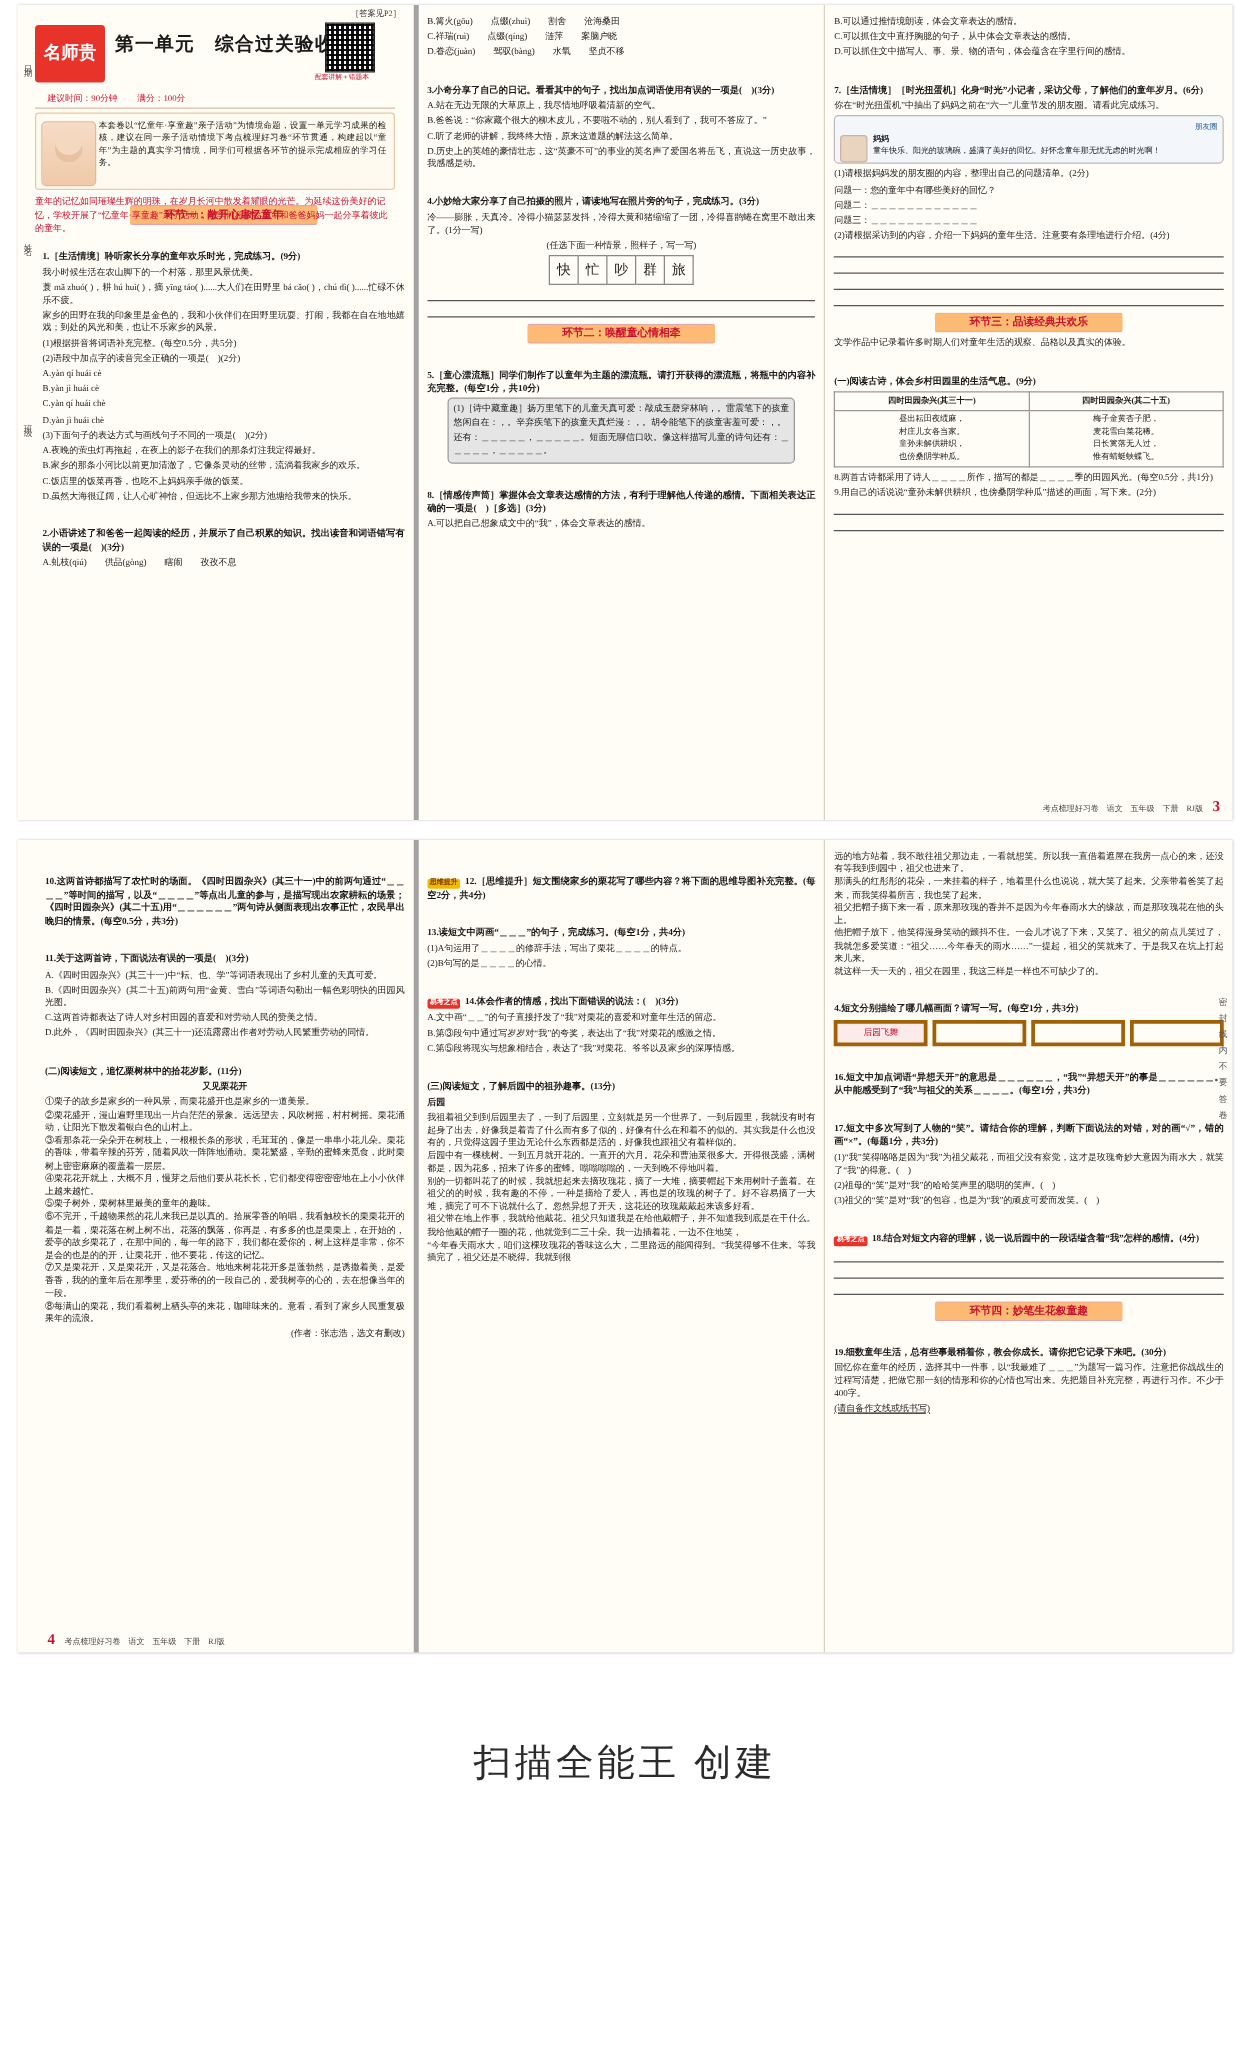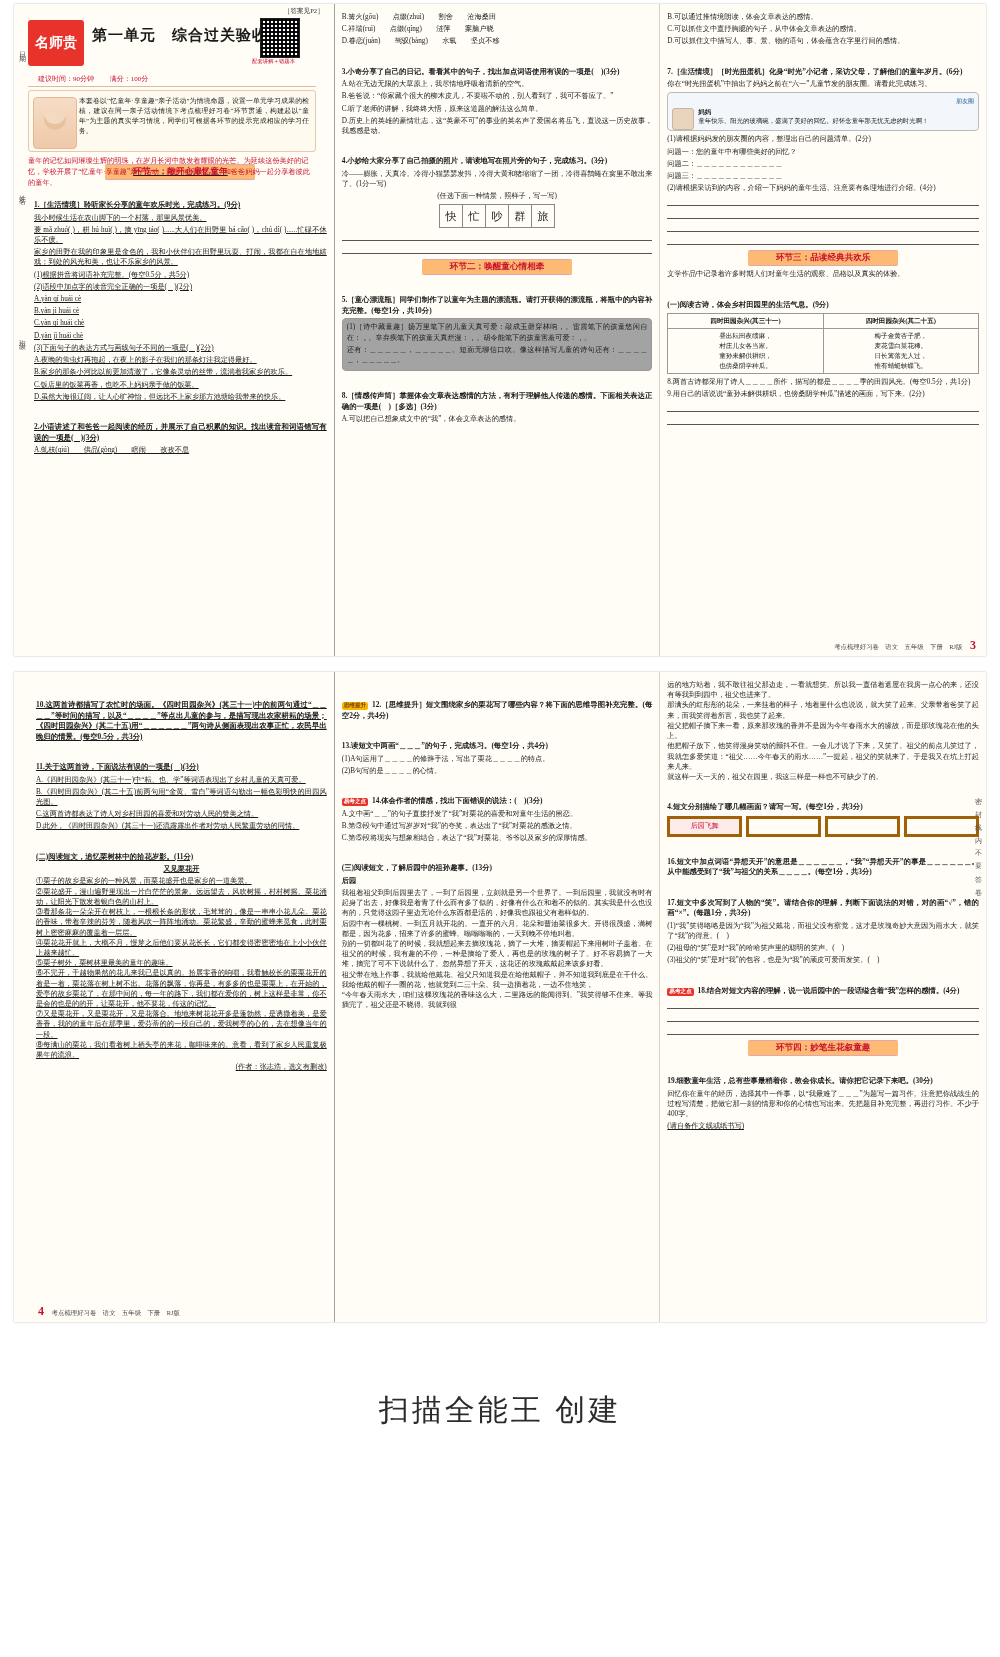--- a/index.html
+++ b/index.html
@@ -6,21 +6,21 @@
   body{width:1000px;height:1657px;font-family:"Liberation Serif","DejaVu Serif",serif;color:#1a1a1a;position:relative;overflow:hidden;}
   .page{position:absolute;left:0;top:0;width:1000px;height:1657px;}
 
   
   .sheet{position:absolute;background:#fffdf6;box-shadow:0 0 2px rgba(0,0,0,.25);}
   .sheet1{left:14px;top:4px;width:972px;height:652px;}
   .sheet2{left:14px;top:672px;width:972px;height:650px;}
 
   .cols{position:absolute;inset:0;display:flex;}
   .col{position:relative;padding:8px 7px 4px 7px;box-sizing:border-box;}
-  .c1{width:33%;border-right:1px solid #a3a3a3;text-decoration:underline;}
+  .c1{width:33%;border-right:4px solid #a3a3a3;}
   .c2{width:33.5%;border-right:1px solid #d9d2c2;}
   .c3{width:33.5%;}
 
   p,div.t{font-size:7.2px;line-height:1.42;margin:0 0 2px 0;text-align:justify;}
   .tiny{font-size:6.4px;line-height:1.4;}
   .bold{font-weight:bold;}
 
   
   .answer-note{position:absolute;right:10px;top:3px;font-size:6.6px;color:#333;}
   .badge{position:absolute;left:14px;top:16px;width:56px;height:46px;background:#e8332a;border-radius:3px;color:#fff;
@@ -53,21 +53,21 @@
   
   .rail{position:absolute;left:0;top:0;width:16px;height:100%;font-size:7px;color:#555;}
   .rail span{position:absolute;left:3px;writing-mode:vertical-rl;letter-spacing:3px;}
 
   .grid-box{margin:3px auto;display:flex;justify-content:center;}
   .grid-box i{display:block;width:22px;height:22px;border:1px solid #888;font-style:normal;font-size:11px;text-align:center;line-height:22px;}
   .grid-box i+i{border-left:none;}
 
   .dash-line{border-bottom:1px solid #555;height:9px;margin:3px 0;}
 
-  .bottle{border:1px solid #999;border-radius:4px;padding:3px 4px;margin:2px 0;position:relative;background:#a3a3a3;}
+  .bottle{border:1px solid #999;border-radius:4px;padding:3px 4px;margin:2px 16px;position:relative;background:#e5e5e5;}
 
   .chat{border:1px solid #bbb;border-radius:4px;background:#f3f7fb;padding:4px;margin:3px 0;}
   .chat-hd{font-size:6px;color:#2a6099;margin-bottom:2px;}
   .chat .av{width:20px;height:20px;border-radius:3px;background:#e8d4bf;border:1px solid #cbb49c;float:left;margin-right:4px;}
 
   .poem-table{width:100%;border-collapse:collapse;margin:3px 0;font-size:6.6px;}
   .poem-table td{border:1px solid #999;padding:2px 3px;vertical-align:top;line-height:1.5;}
   .poem-table td.hd{text-align:center;font-weight:bold;}
 
   .page-foot{position:absolute;bottom:3px;font-size:6.4px;color:#444;}

